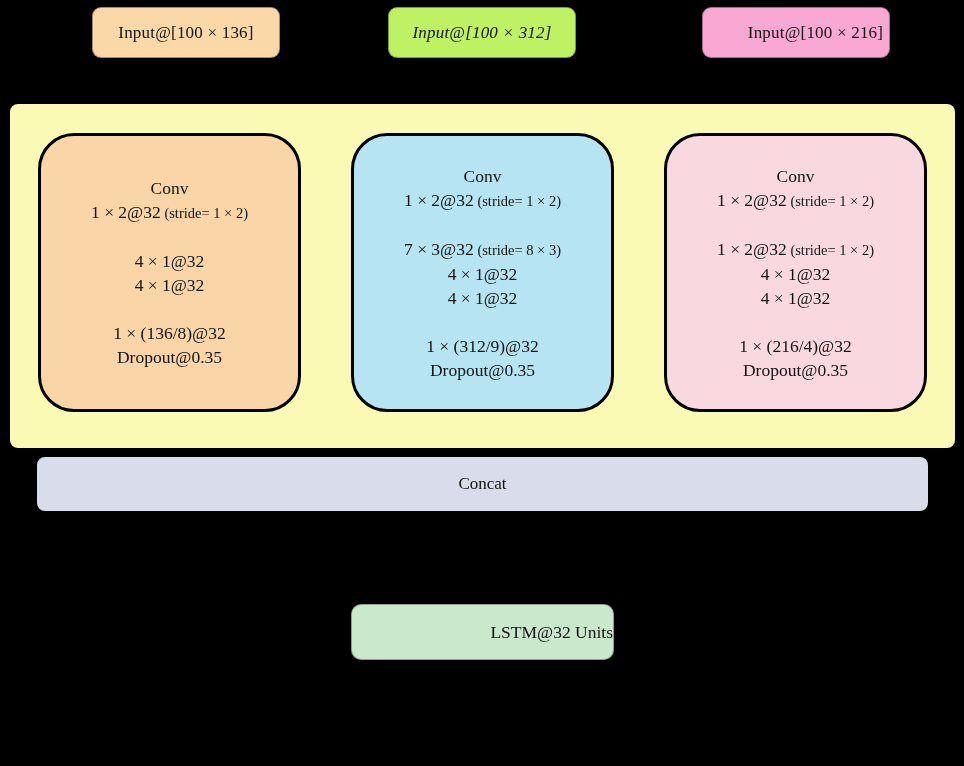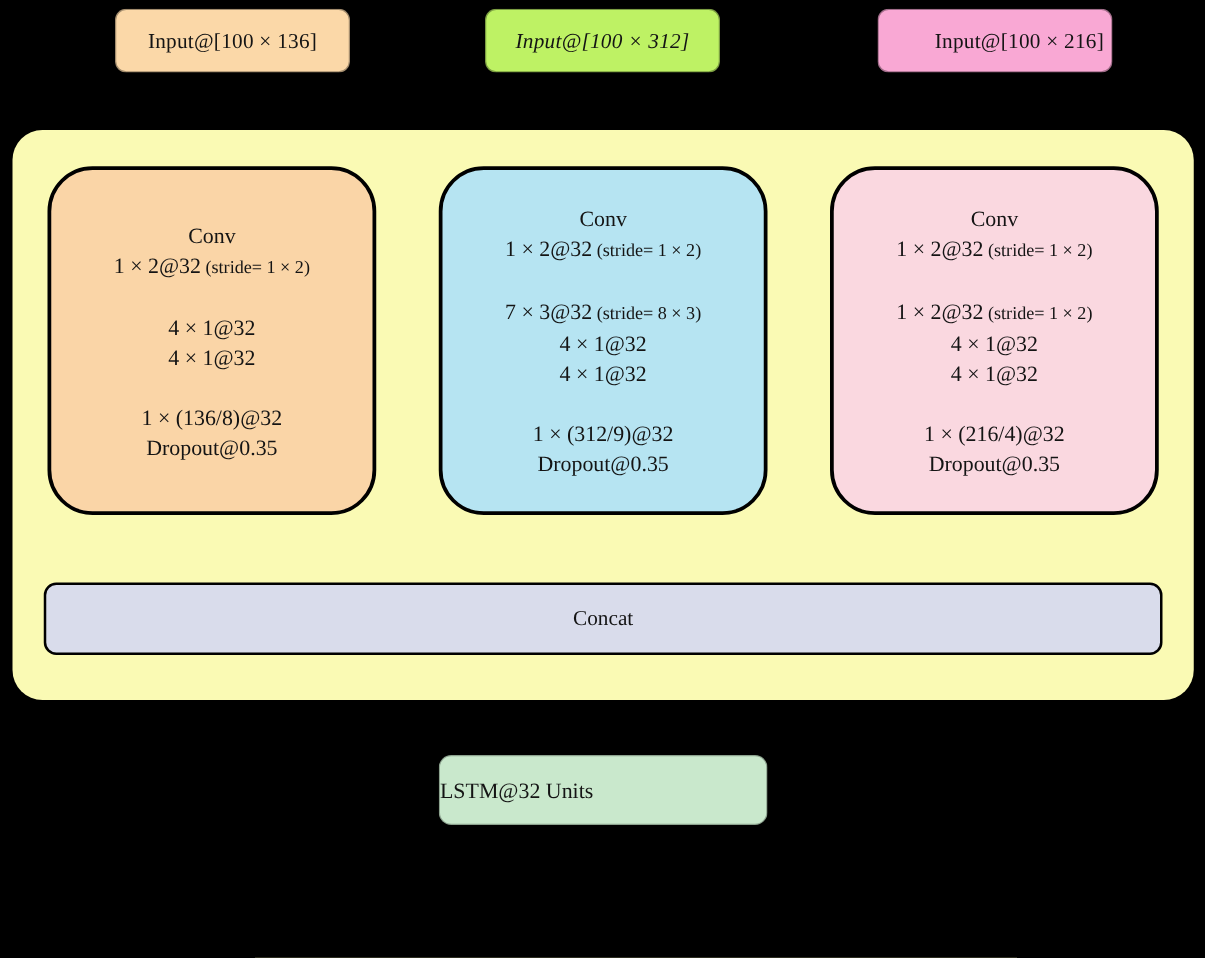--- a/index.html
+++ b/index.html
@@ -12,46 +12,46 @@
     position:absolute;top:7px;width:188px;height:51px;box-sizing:border-box;
     border-radius:9px;border:1.5px solid rgba(0,0,0,0.35);
     display:flex;align-items:center;justify-content:center;
     font-size:17px;letter-spacing:.2px;
   }
   .input-pos-0{left:92px}
   .input-pos-1{left:388px}
   .input-pos-2{left:702px}
   
   .feature-container{
-    position:absolute;left:10px;top:104px;width:945px;height:456px;
-    border-radius:24px;
+    position:absolute;left:10px;top:104px;width:945px;height:344px;
+    border-radius:8px;
   }
   
   .conv-block{
     position:absolute;top:29px;width:263px;height:279px;box-sizing:border-box;
     border:3px solid #000;border-radius:36px;
     display:flex;flex-direction:column;justify-content:center;align-items:center;
   }
   .conv-pos-0{left:28px}
   .conv-pos-1{left:341px}
   .conv-pos-2{left:654px}
   .conv-line{line-height:24px;font-size:17.5px;text-align:center;white-space:pre;}
   .conv-line.blank{height:24px;}
   .conv-note{font-size:14.5px;}
   
   .concat-bar{
-    position:absolute;left:25px;top:362px;width:895px;height:58px;box-sizing:border-box;
+    position:absolute;left:25px;top:351px;width:895px;height:58px;box-sizing:border-box;
     border:2.5px solid #000;border-radius:10px;
     display:flex;align-items:center;justify-content:center;font-size:17px;
   }
   
   .bottom-box{
     position:absolute;left:351px;width:263px;height:56px;box-sizing:border-box;
     border-radius:10px;border:1.5px solid rgba(0,0,0,0.3);
-    display:flex;align-items:center;justify-content:flex-start;font-size:17.5px;
+    display:flex;align-items:center;justify-content:flex-end;font-size:17.5px;
   }
   .lstm-pos{top:604px}
   .dense-pos{top:705px}
 </style>
 </head>
 <body>
 
 <div class="canvas">
 
   <div id="inputs-row">

